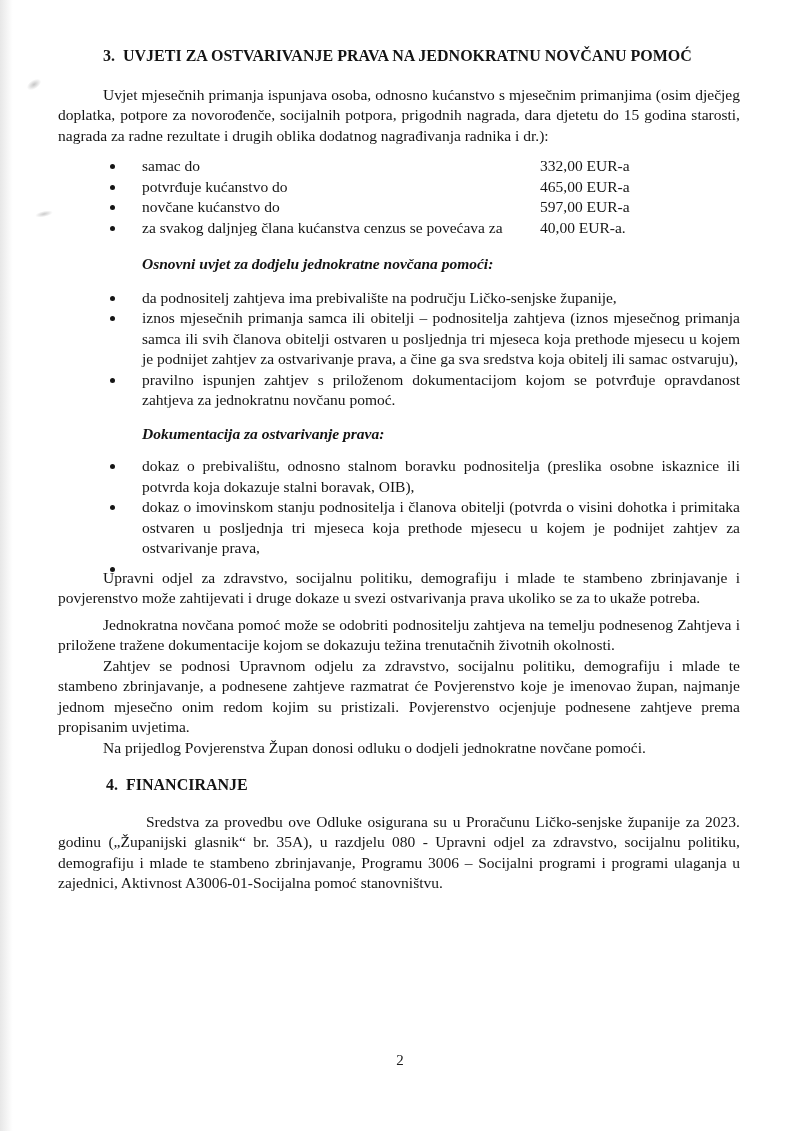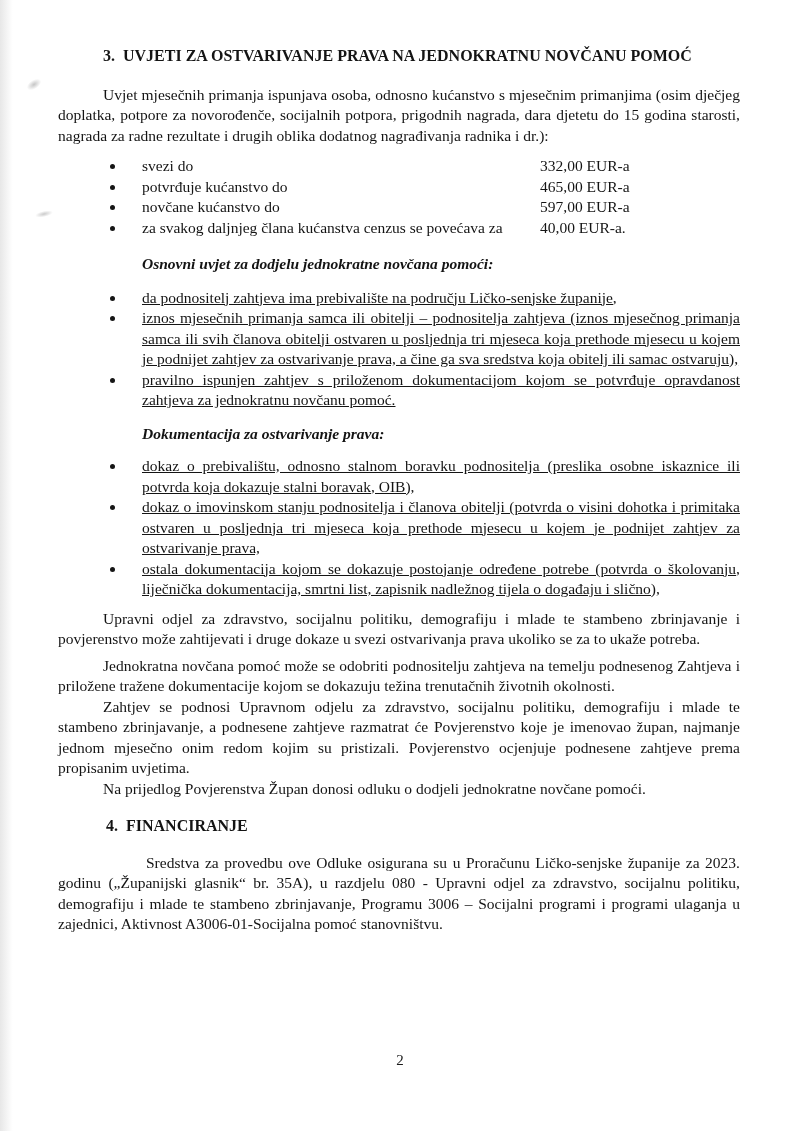--- a/index.html
+++ b/index.html
@@ -53,21 +53,21 @@
     background: #161616;
   }
   .census-amount { position: absolute; left: 482px; top: 0; }
   .sub-heading {
     font-weight: bold;
     font-style: italic;
     margin: 0 0 0 84px;
   }
   .sub-heading.osnovni { margin-top: 16px; }
   .sub-heading.dok { margin-top: 13px; }
-  .blist { margin-top: 13px; text-decoration: underline; }
+  .blist { margin-top: 13px; }
   .blist.dok-list { margin-top: 12px; }
   .bi { position: relative; padding-left: 84px; text-align: justify; }
   .page-num {
     position: absolute; top: 1052px; left: 0; right: 0;
     text-align: center;
     font-family: "Liberation Serif", "DejaVu Serif", serif;
     font-size: 15px; color: #1a1a1a;
   }
 </style>
 </head>
@@ -83,21 +83,21 @@
     <div class="sec-heading">
       <span class="sec-num">3.</span>
       <span>UVJETI ZA OSTVARIVANJE PRAVA NA JEDNOKRATNU NOVČANU POMOĆ</span>
     </div>
 
     <p class="para intro">Uvjet mjesečnih primanja ispunjava osoba, odnosno kućanstvo s mjesečnim primanjima (osim dječjeg doplatka, potpore za novorođenče, socijalnih potpora, prigodnih nagrada, dara djetetu do 15 godina starosti, nagrada za radne rezultate i drugih oblika dodatnog nagrađivanja radnika i dr.):</p>
 
     <div class="census-list">
       <div class="census-row">
         <span class="dot"></span>
-        <span>svezi do</span>
+        <span>samac do</span>
         <span class="census-amount">332,00 EUR-a</span>
       </div>
       <div class="census-row">
         <span class="dot"></span>
         <span>potvrđuje kućanstvo do</span>
         <span class="census-amount">465,00 EUR-a</span>
       </div>
       <div class="census-row">
         <span class="dot"></span>
         <span>novčane kućanstvo do</span>
@@ -133,21 +133,20 @@
       <div class="bi">
         <span class="dot"></span>
         <span>dokaz o prebivalištu, odnosno stalnom boravku podnositelja (preslika osobne iskaznice ili potvrda koja dokazuje stalni boravak, OIB),</span>
       </div>
       <div class="bi">
         <span class="dot"></span>
         <span>dokaz o imovinskom stanju podnositelja i članova obitelji (potvrda o visini dohotka i primitaka ostvaren u posljednja tri mjeseca koja prethode mjesecu u kojem je podnijet zahtjev za ostvarivanje prava,</span>
       </div>
       <div class="bi">
         <span class="dot"></span>
-        <span>ostala dokumentacija kojom se dokazuje postojanje određene potrebe (potvrda o školovanju, liječnička dokumentacija, smrtni list, zapisnik nadležnog tijela o događaju i slično),</span>
       </div>
     </div>
 
     <p class="para upravni">Upravni odjel za zdravstvo, socijalnu politiku, demografiju i mlade te stambeno zbrinjavanje i povjerenstvo može zahtijevati i druge dokaze u svezi ostvarivanja prava ukoliko se za to ukaže potreba.</p>
     <p class="para jedn">Jednokratna novčana pomoć može se odobriti podnositelju zahtjeva na temelju podnesenog Zahtjeva i priložene tražene dokumentacije kojom se dokazuju težina trenutačnih životnih okolnosti.</p>
     <p class="para">Zahtjev se podnosi Upravnom odjelu za zdravstvo, socijalnu politiku, demografiju i mlade te stambeno zbrinjavanje, a podnesene zahtjeve razmatrat će Povjerenstvo koje je imenovao župan, najmanje jednom mjesečno onim redom kojim su pristizali. Povjerenstvo ocjenjuje podnesene zahtjeve prema propisanim uvjetima.</p>
     <p class="para">Na prijedlog Povjerenstva Župan donosi odluku o dodjeli jednokratne novčane pomoći.</p>
 
     <div class="sec-heading fin-h">
       <span class="sec-num">4.</span>

